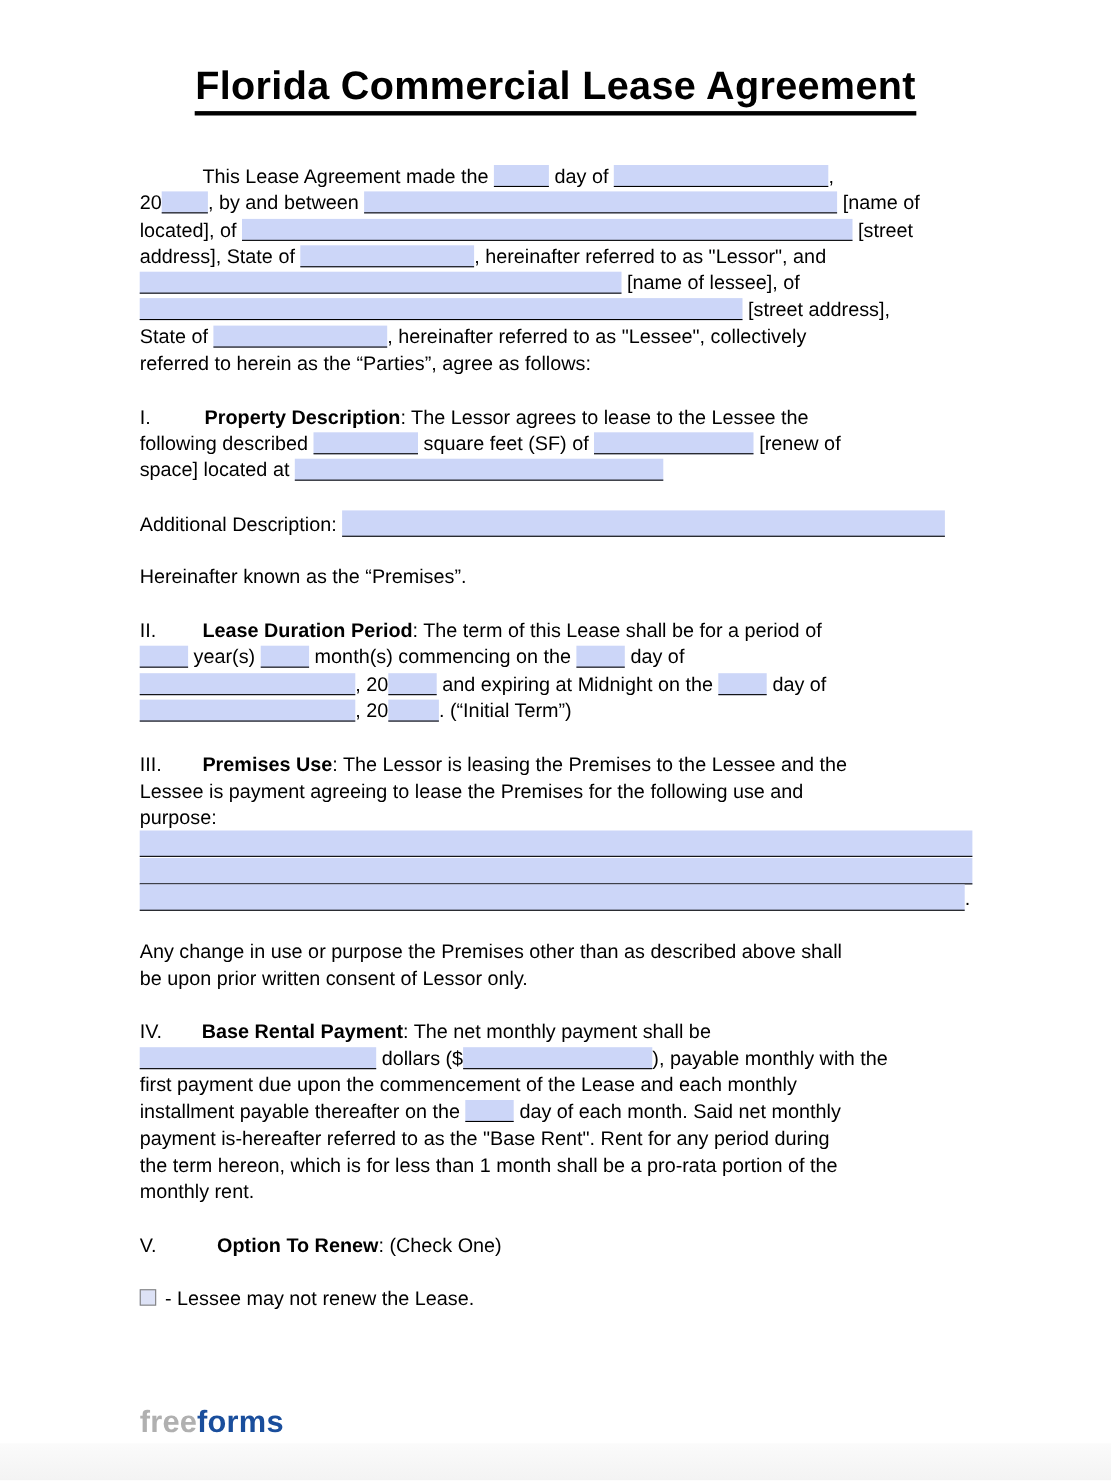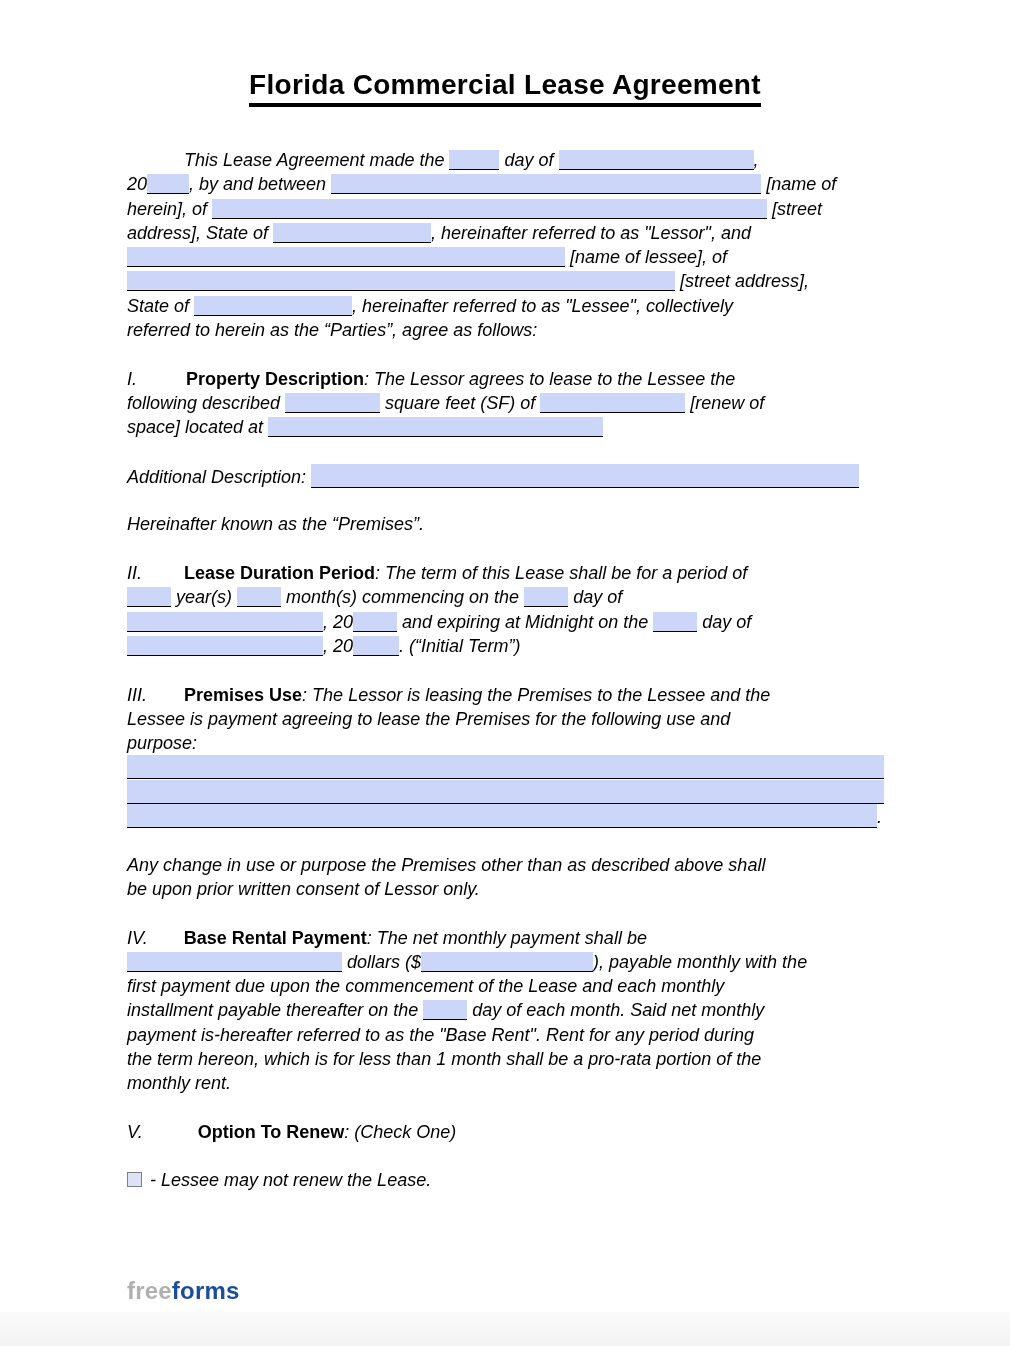--- a/index.html
+++ b/index.html
@@ -6,49 +6,49 @@
   .page{
     position:relative;
     width:1010px;height:1346px;
     background:#ffffff;
     font-family:"Liberation Sans","DejaVu Sans",sans-serif;
     color:#000;
     overflow:hidden;
   }
   .title-wrap{position:absolute;top:57px;left:0;width:100%;text-align:center;}
   .title{
-    display:inline-block;margin:12px;
-    font-size:28px;font-weight:bold;letter-spacing:.3px;
+    display:inline-block;margin:0;
+    font-size:36px;font-weight:bold;letter-spacing:.3px;
     border-bottom:4px solid #000;padding-bottom:2px;
   }
   .doc{
     position:absolute;left:127px;top:148px;width:760px;
     font-size:18px;line-height:24.3px;
   }
   .para{margin:0 0 24.3px 0;}
   .line{white-space:pre;height:24.3px;line-height:24.3px;}
-  .t{font-weight:normal;font-style:italic;}
+  .t{font-weight:normal;}
   .b{font-weight:bold;margin-top:36px;}
   .tab{display:inline-block;}
   .blank{
     display:inline-block;
     background:var(--highlight,#ccd6f8);
     border-bottom:1.6px solid #000;
     height:19px;vertical-align:-4px;
   }
   .blank.tall{height:23px;vertical-align:-5px;}
   .checkbox{
     display:inline-block;width:13px;height:13px;
     background:var(--checkbox-fill,#dde2f6);
     border:1.6px solid var(--checkbox-border,#808080);
     vertical-align:-1px;margin-right:3px;
   }
   .footer{
     position:absolute;left:127px;top:1277px;
-    font-size:24px;font-weight:bold;letter-spacing:.2px;
+    font-size:28px;font-weight:bold;letter-spacing:.2px;
   }
   .footer .free{color:var(--footer-free,#b0b0b0);}
   .footer .forms{color:var(--footer-forms,#1a4e9c);}
   .bottom-strip{
     position:absolute;left:0;bottom:0;width:100%;height:34px;
     background:linear-gradient(180deg,#fbfbfb,#f3f3f3);
   }
 </style>
 </head>
 <body>
@@ -56,21 +56,21 @@
 <div class="page">
 
   <div class="title-wrap">
     <h1 class="title">Florida Commercial Lease Agreement</h1>
   </div>
 
   <div class="doc">
       <div class="para">
         <div class="line"><span class="tab" style="width: 57px;"></span><span class="t">This Lease Agreement made the </span><span class="blank" style="width: 50px;"></span><span class="t"> day of </span><span class="blank" style="width: 195px;"></span><span class="t">,</span></div>
         <div class="line"><span class="t">20</span><span class="blank" style="width: 42px;"></span><span class="t">, by and between </span><span class="blank" style="width: 430px;"></span><span class="t"> [name of</span></div>
-        <div class="line"><span class="t">herein], of </span><span class="blank" style="width: 555px;"></span><span class="t"> [street</span></div>
+        <div class="line"><span class="t">located], of </span><span class="blank" style="width: 555px;"></span><span class="t"> [street</span></div>
         <div class="line"><span class="t">address], State of </span><span class="blank" style="width: 158px;"></span><span class="t">, hereinafter referred to as "Lessor", and</span></div>
         <div class="line"><span class="blank" style="width: 438px;"></span><span class="t"> [name of lessee], of</span></div>
         <div class="line"><span class="blank" style="width: 548px;"></span><span class="t"> [street address],</span></div>
         <div class="line"><span class="t">State of </span><span class="blank" style="width: 158px;"></span><span class="t">, hereinafter referred to as "Lessee", collectively</span></div>
         <div class="line"><span class="t">referred to herein as the “Parties”, agree as follows:</span></div>
       </div>
       <div class="para">
         <div class="line"><span class="t">I.</span><span class="tab" style="width: 49px;"></span><span class="b">Property Description</span><span class="t">: The Lessor agrees to lease to the Lessee the</span></div>
         <div class="line"><span class="t">following described </span><span class="blank" style="width: 95px;"></span><span class="t"> square feet (SF) of </span><span class="blank" style="width: 145px;"></span><span class="t"> [renew of</span></div>
         <div class="line"><span class="t">space] located at </span><span class="blank" style="width: 335px;"></span></div>

